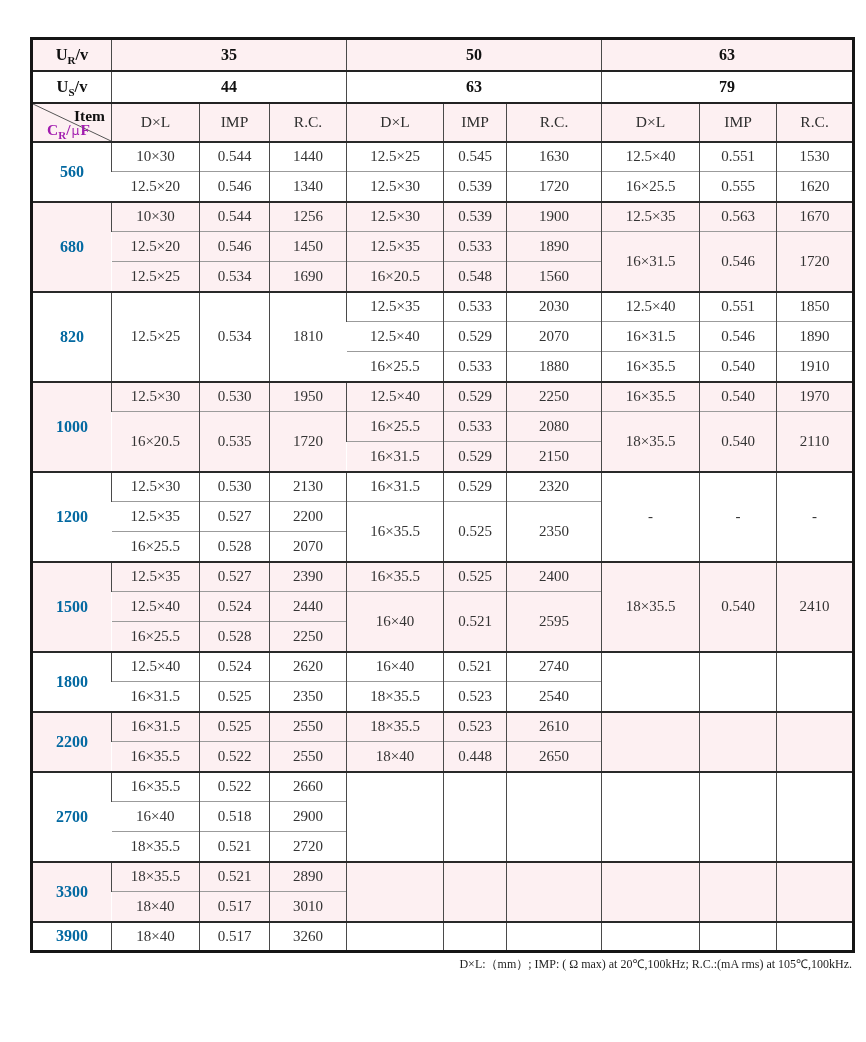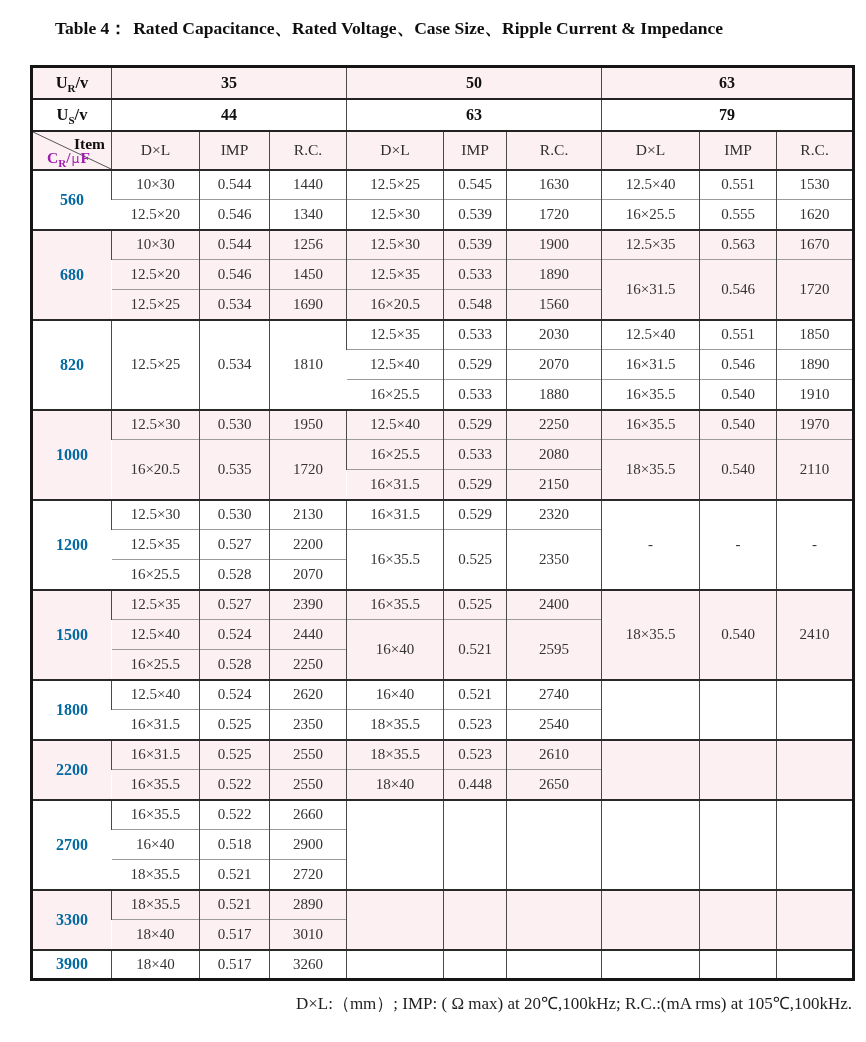--- a/index.html
+++ b/index.html
@@ -42,31 +42,30 @@
   .pink { background:#fdf0f2; }
   sub { font-size:11px; line-height:0; }
 
   .diag { position:relative; padding:0; }
   .diag svg.slash { position:absolute; left:0; top:0; width:100%; height:100%; display:block; }
   .diag .top { position:absolute; top:3px; right:6px; font-weight:bold; font-size:15.5px; color:#101010; }
   .diag .bot { position:absolute; bottom:2px; left:14px; font-weight:bold; font-size:15.5px; color:#a21caf; }
   .diag .mu { font-family:"DejaVu Sans", sans-serif; font-weight:normal; font-size:12.5px; padding:0 1px; }
 
   .note {
-    width:822px; margin:10px 0 0 30px;
-    text-align:right; font-size:17px; color:#1e1e1e;
+    width:822px; margin:2px 0 0 30px;
+    text-align:right; font-size:12px; color:#1e1e1e;
   }
 </style>
 </head>
 <body>
 
 <div class="page">
 
   <div class="title-block">
-    <div class="t2"><span>Table 4：</span><span class="sep"> </span><span>Rated Capacitance、Rated Voltage、Case Size、Ripple Current &amp; Impedance</span></div>
   </div>
 
   <table class="spec">
     <colgroup id="cols">
         <col style="width: 80px;">
         <col style="width: 88px;">
         <col style="width: 70px;">
         <col style="width: 77px;">
         <col style="width: 97px;">
         <col style="width: 63px;">

